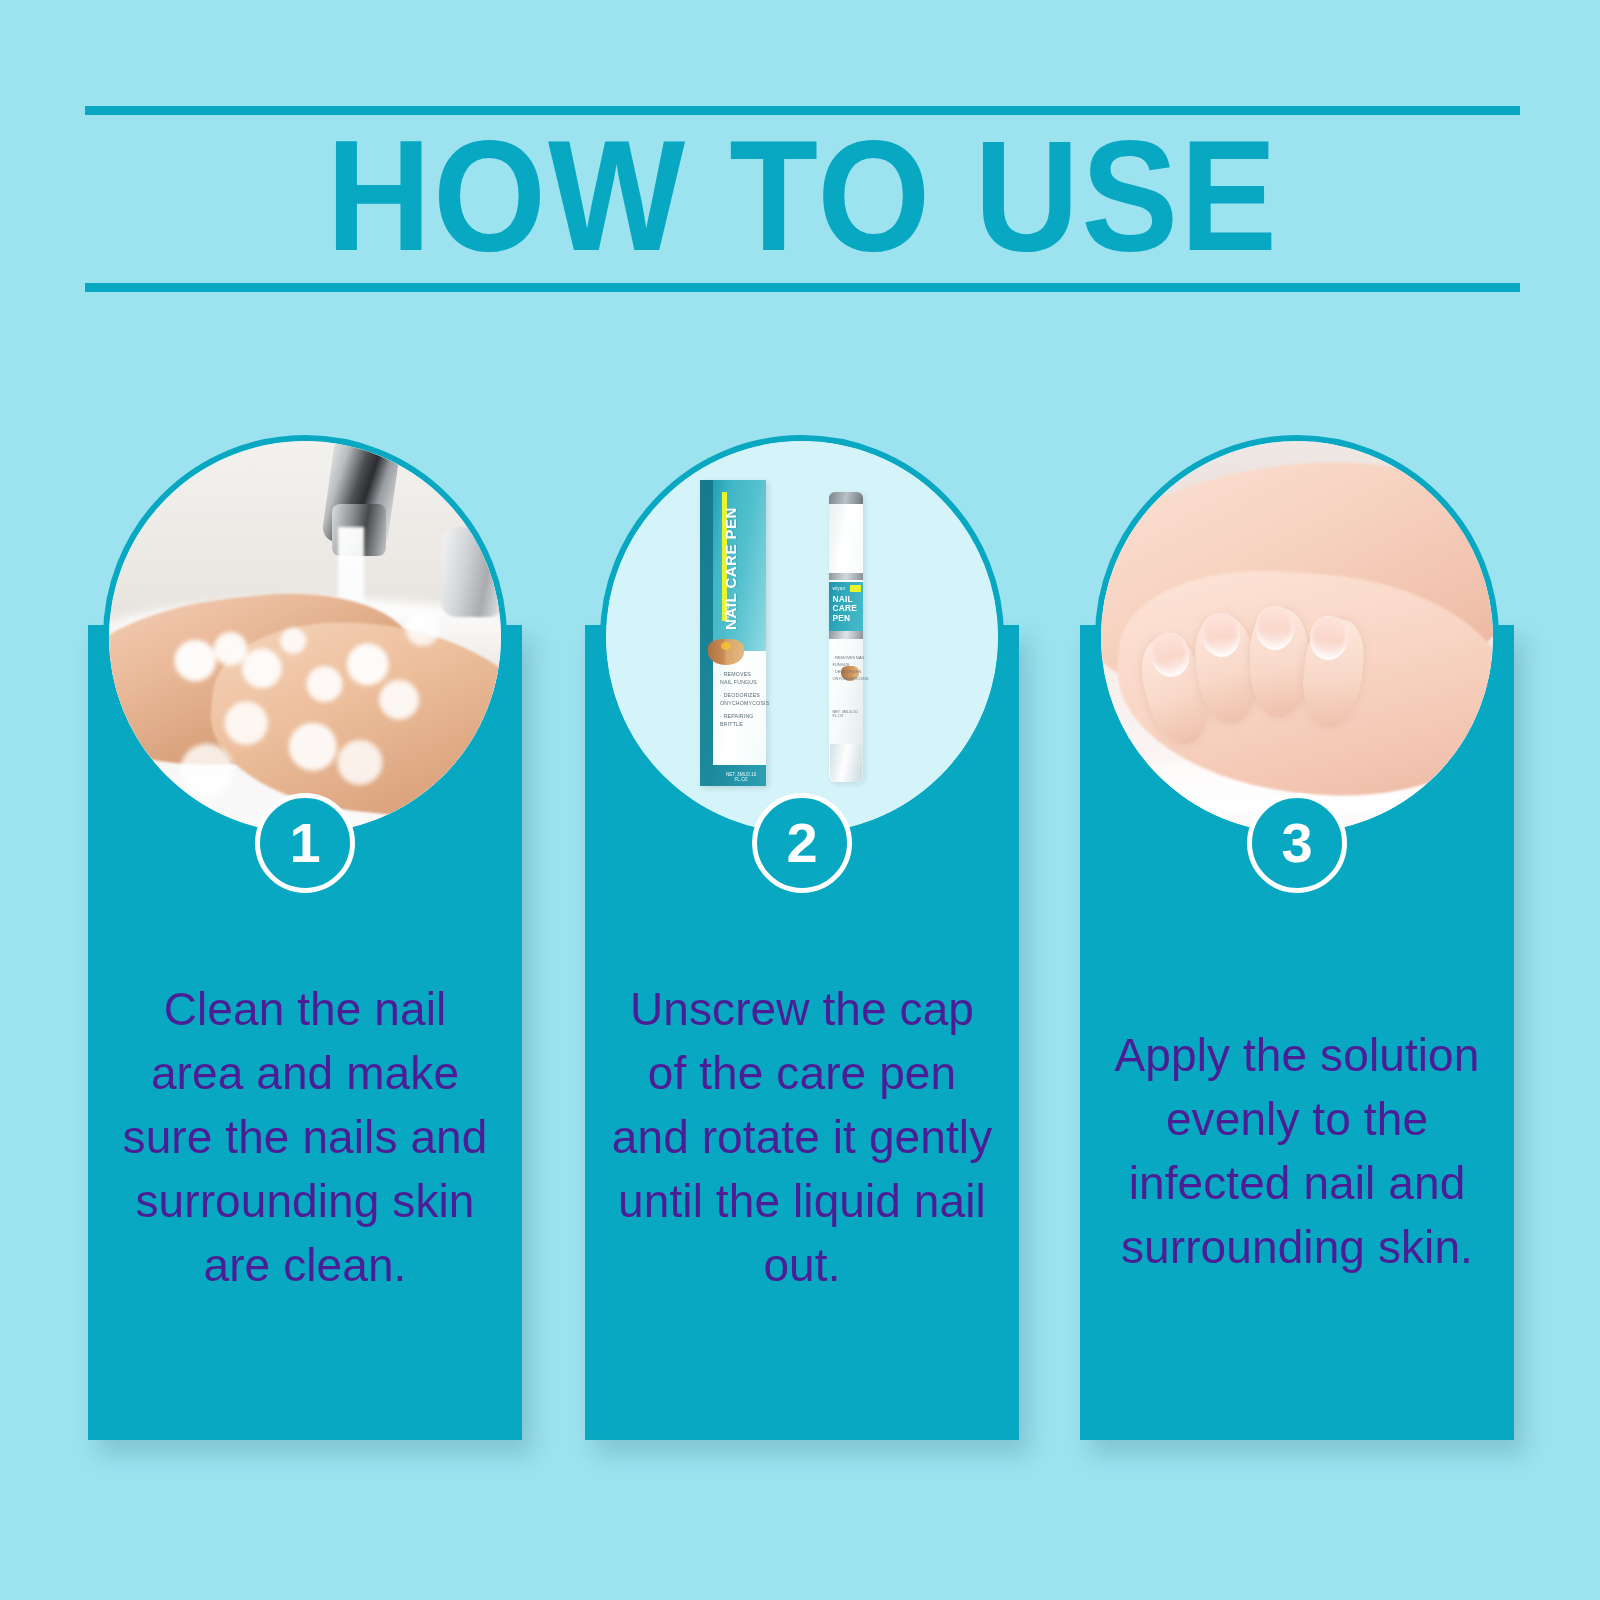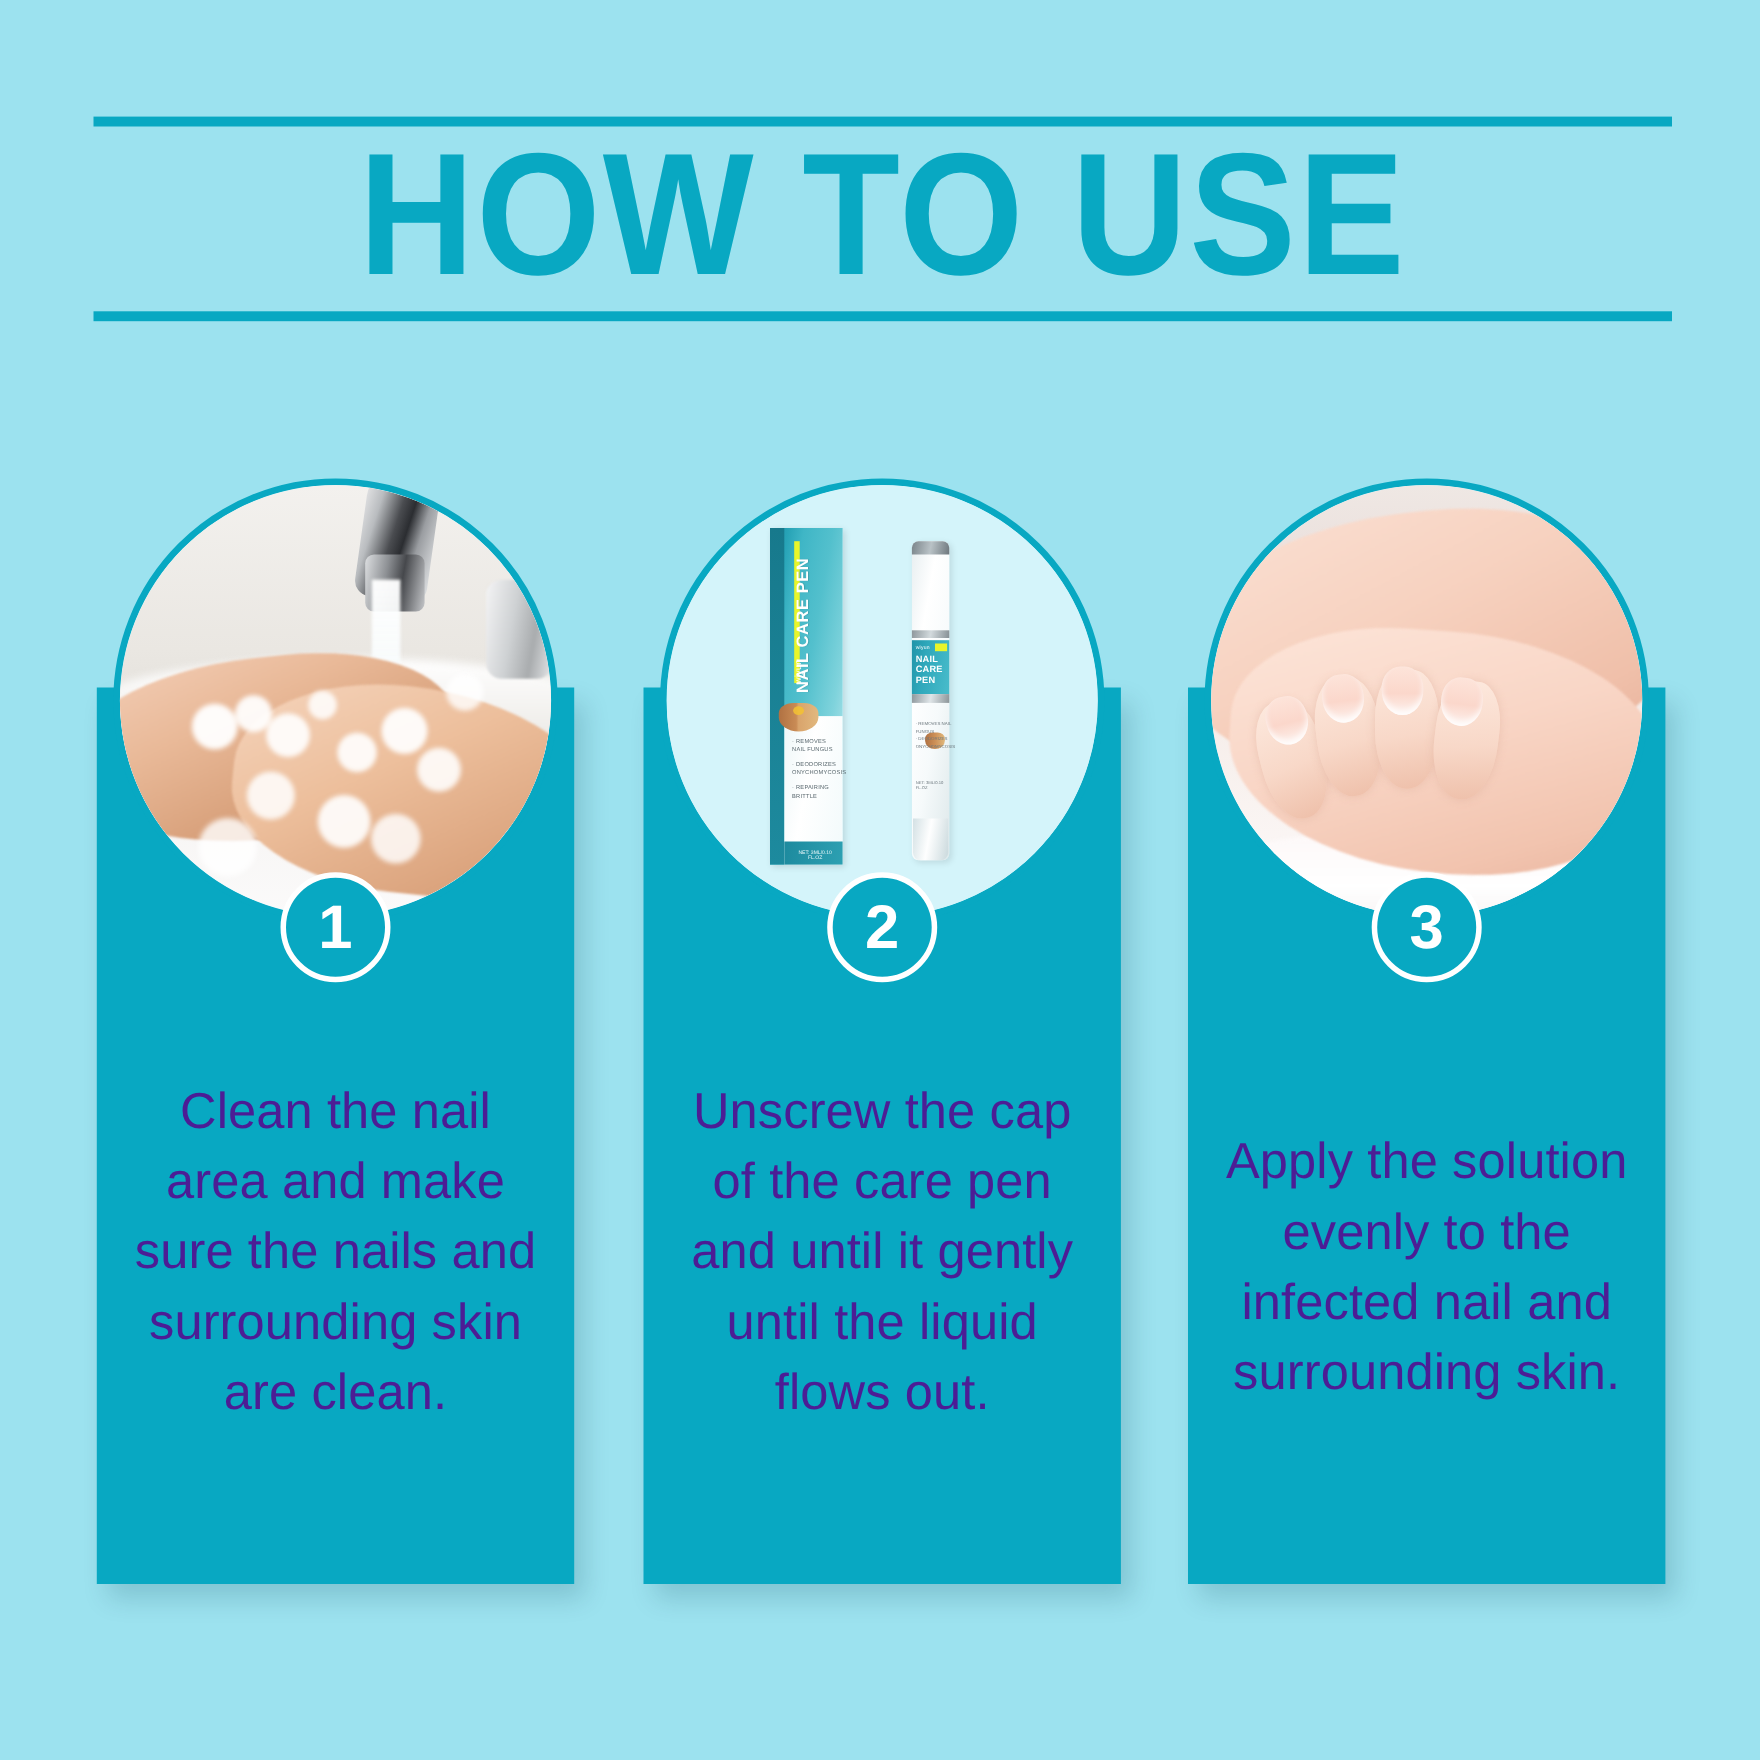--- a/index.html
+++ b/index.html
@@ -439,21 +439,21 @@
               <div>· DEODORIZES ONYCHOMYCOSIS</div>
             </div>
             <div class="p2-pen-net">NET: 3ML/0.10 FL.OZ</div>
             <div class="p2-pen-base"></div>
           </div>
 
         </div>
       </div>
     </div>
     <div class="badge">2</div>
-    <div class="caption">Unscrew the cap of the care pen and until it gently until the liquid flows out.</div>
+    <div class="caption">Unscrew the cap of the care pen and rotate it gently until the liquid nail out.</div>
   </div>
 
   <div class="step step-3">
     <div class="circle-wrap">
       <div class="circle-inner">
         <div class="photo">
           <div class="p3-bg"></div>
           <div class="p3-towel"></div>
           <div class="p3-hand-back"></div>
           <div class="p3-hand-front"></div>

